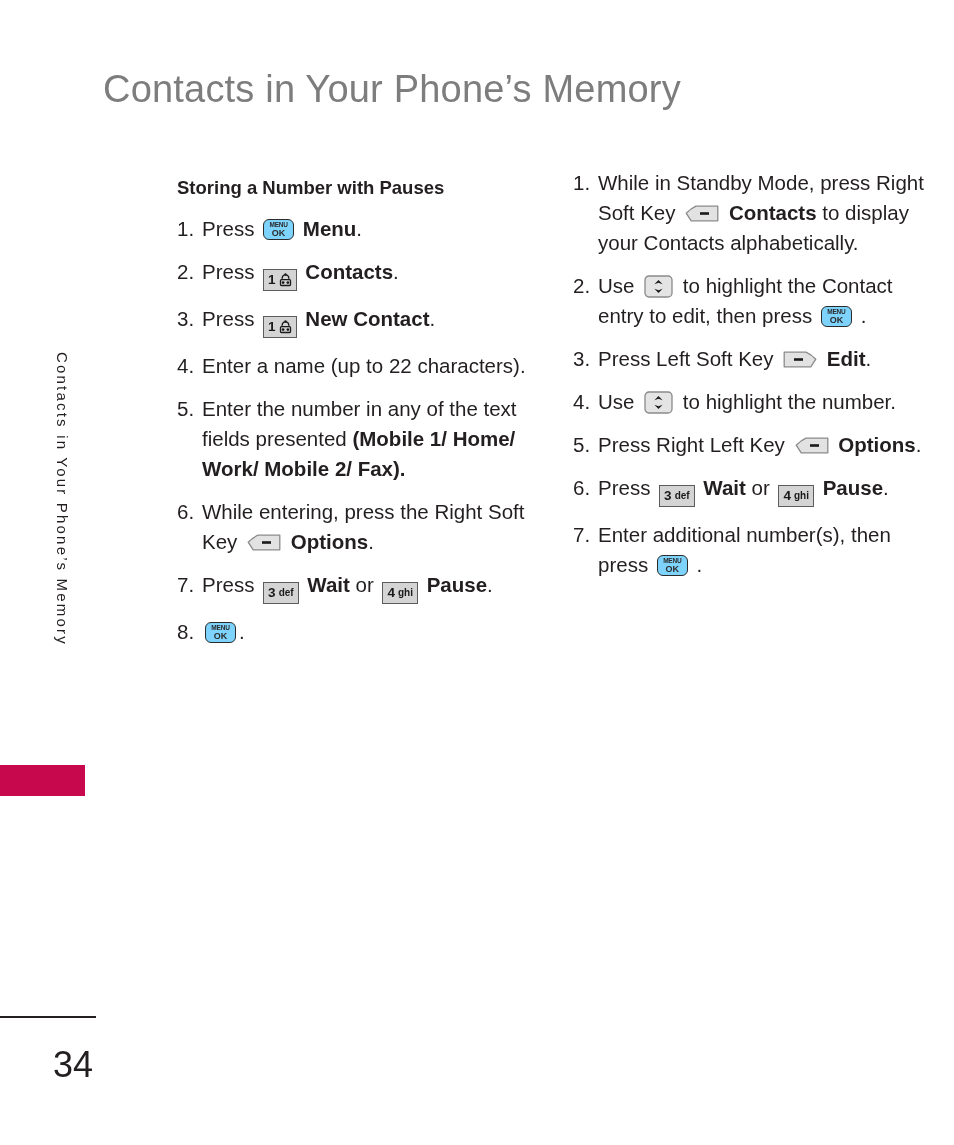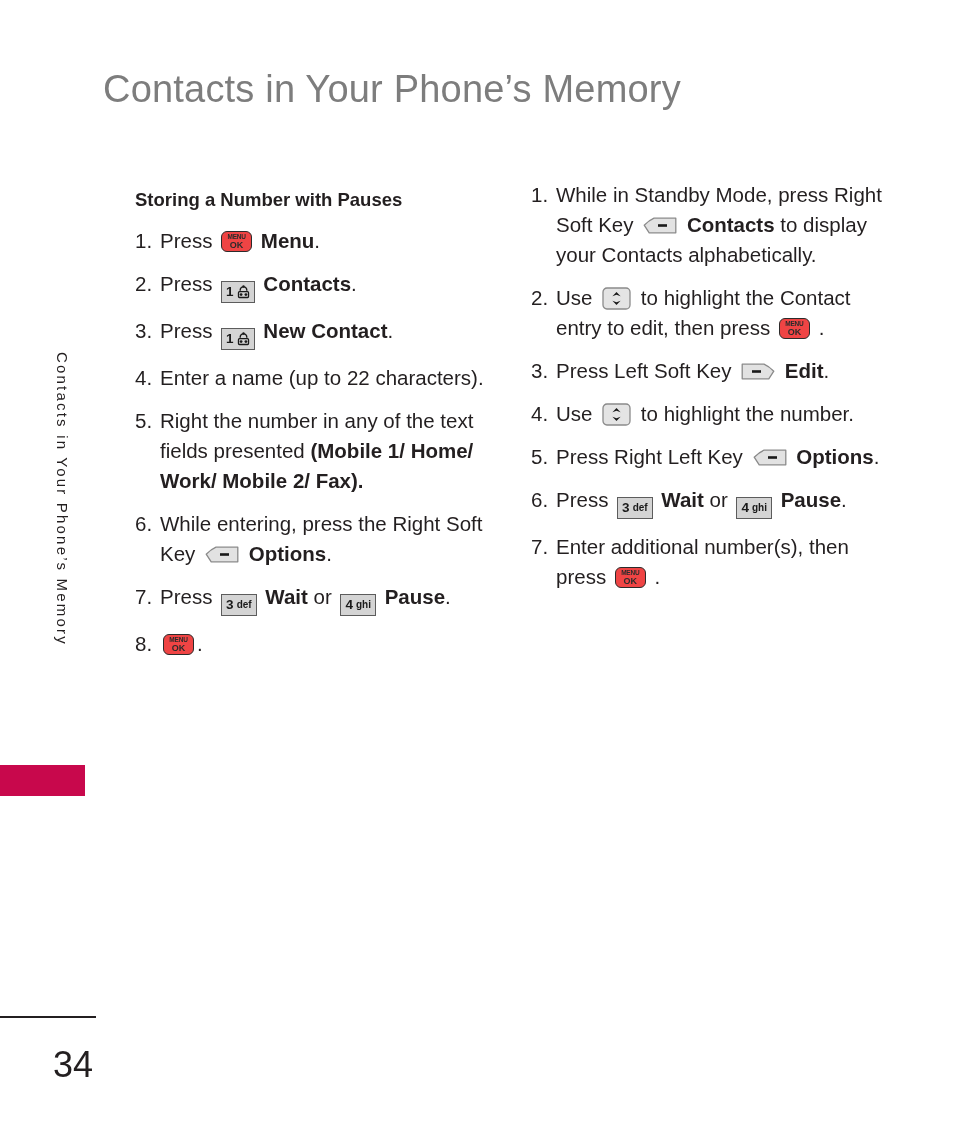--- a/index.html
+++ b/index.html
@@ -64,21 +64,22 @@
     position: absolute;
     left: 53px;
     top: 1044px;
     font-size: 36px;
     color: #231f20;
   }
 
   
   .column {
     position: absolute;
-    top: 180px;
+    top: 168px;
+    margin-left: 42px;
   }
   #col-left  { left: 135px; width: 368px; }
   #col-right { left: 531px; width: 360px; }
 
   .section-heading {
     font-size: 18.5px;
     font-weight: bold;
     color: #231f20;
     line-height: 40px;
     margin: 0 0 6px 0;
@@ -109,21 +110,21 @@
     vertical-align: -4px;
     position: relative;
   }
 
   
   .key-menuok {
     width: 31px;
     height: 21px;
     border: 1.6px solid #2b2b2b;
     border-radius: 6px;
-    background: #ef4444;
+    background: #7dd3fc;
     box-sizing: border-box;
     margin: 0 3px;
     overflow: hidden;
   }
   .key-menuok .l1 {
     position: absolute;
     left: 0; right: 0; top: 0px;
     text-align: center;
     font-size: 6.5px;
     font-weight: bold;
@@ -231,21 +232,21 @@
               <circle cx="9.6" cy="10.3" r="1.5" fill="#1a1a1a"></circle>
             </svg>
           </span><span class="b"> New Contact</span><span>.</span></span>
       </div>
       <div class="step">
         <span class="step-num">4.</span>
         <span class="step-body"><span>Enter a name (up to 22 characters).</span></span>
       </div>
       <div class="step">
         <span class="step-num">5.</span>
-        <span class="step-body"><span>Right the number in any of the text fields presented </span><span class="b">(Mobile 1/ Home/ Work/ Mobile 2/ Fax).</span></span>
+        <span class="step-body"><span>Enter the number in any of the text fields presented </span><span class="b">(Mobile 1/ Home/ Work/ Mobile 2/ Fax).</span></span>
       </div>
       <div class="step">
         <span class="step-num">6.</span>
         <span class="step-body"><span>While entering, press the Right Soft Key </span><svg class="key key-soft" viewBox="0 0 34 19">
             <path d="M1.2 9.2 C4 6.4 7 4 11 2.2 L32.8 2.2 L32.8 16.8 L6.2 16.8 Z" fill="#e2e2e2" stroke="#8a8a8a" stroke-width="1.3" stroke-linejoin="round"></path>
             <rect x="15" y="8.2" width="9" height="2.6" fill="#1a1a1a"></rect>
           </svg><span class="b"> Options</span><span>.</span></span>
       </div>
       <div class="step">
         <span class="step-num">7.</span>

